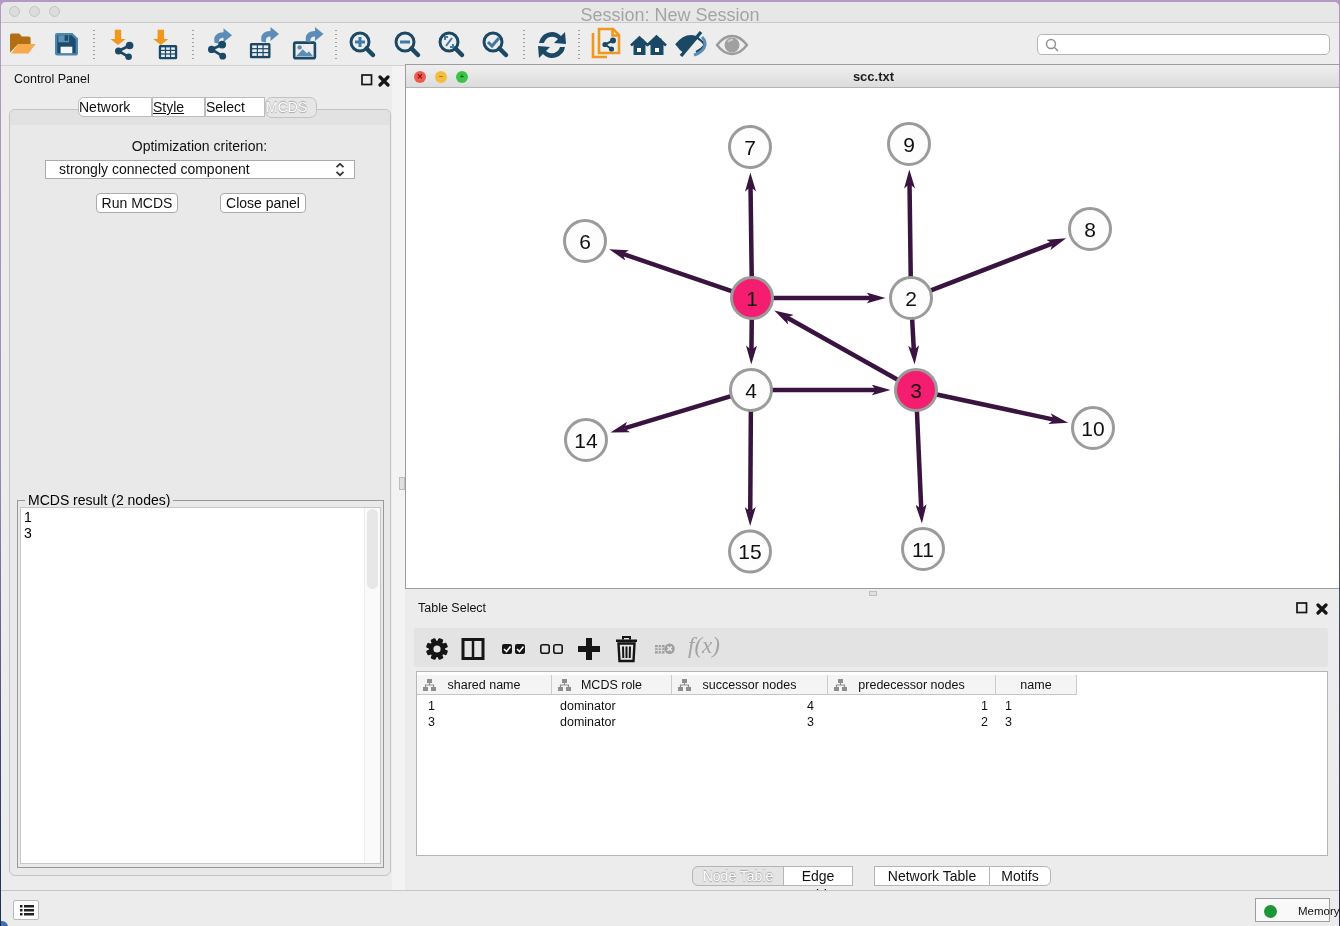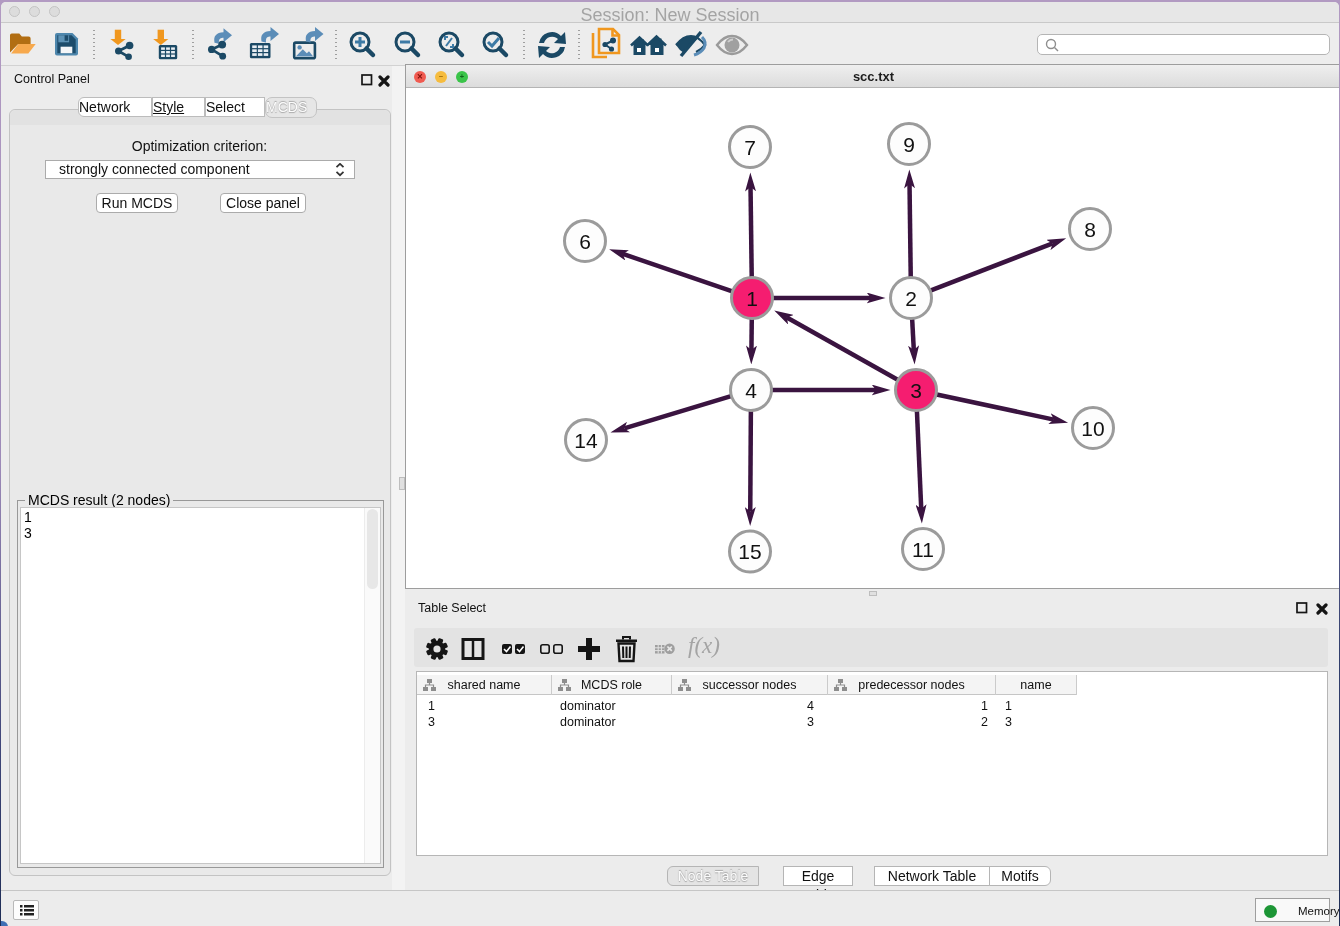--- a/index.html
+++ b/index.html
@@ -479,21 +479,21 @@
     <div class="td" style="left:337px; top:26px; width:60px; text-align:right;">4</div>
     <div class="td" style="left:511px; top:26px; width:60px; text-align:right;">1</div>
     <div class="td" style="left:588px; top:26px;">1</div>
     <div class="td" style="left:11px; top:41.5px;">3</div>
     <div class="td" style="left:143px; top:41.5px;">dominator</div>
     <div class="td" style="left:337px; top:41.5px; width:60px; text-align:right;">3</div>
     <div class="td" style="left:511px; top:41.5px; width:60px; text-align:right;">2</div>
     <div class="td" style="left:588px; top:41.5px;">3</div>
   </div>
 
-  <div class="btab sel" style="left:666px; width:92px; border-radius:6px 0 0 6px;">Node Table</div>
+  <div class="btab sel" style="left:691px; width:92px; border-radius:6px 0 0 6px;">Node Table</div>
   <div class="btab" style="left:782px; width:70px;">Edge Table</div>
   <div class="btab" style="left:873px; width:116px;">Network Table</div>
   <div class="btab" style="left:988px; width:62px; border-radius:0 6px 6px 0;">Motifs</div>
 
   <div id="statusbar">
     <div id="listbtn">
       <svg width="24" height="18" style="position:absolute;left:1px;top:0px;">
         <rect x="5" y="4" width="2.5" height="2.5" fill="#222"></rect>
         <rect x="9" y="4" width="10" height="2.5" fill="#222"></rect>
         <rect x="5" y="8" width="2.5" height="2.5" fill="#222"></rect>

